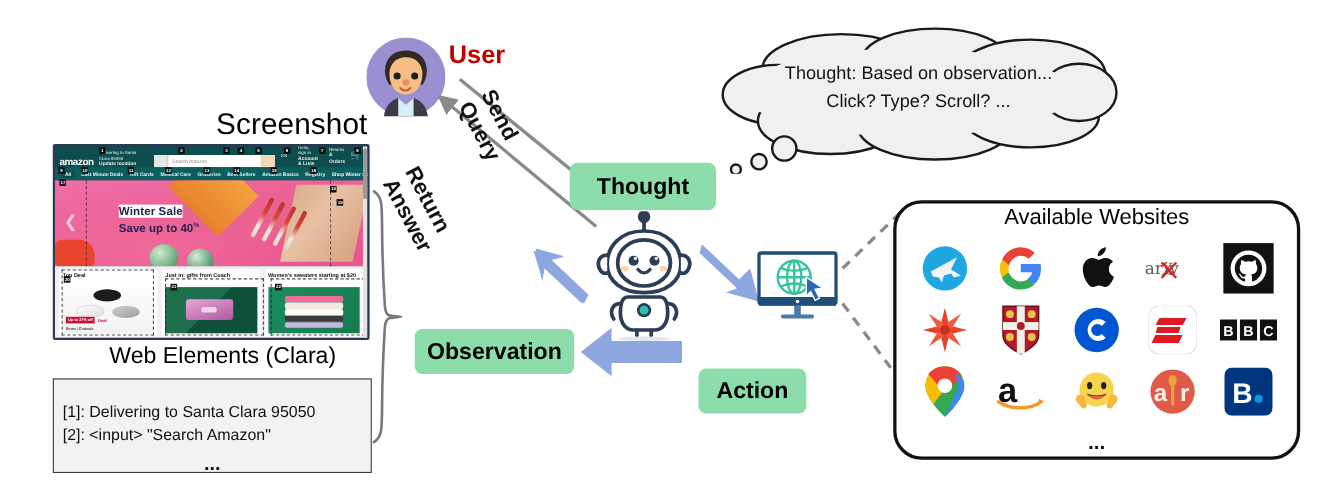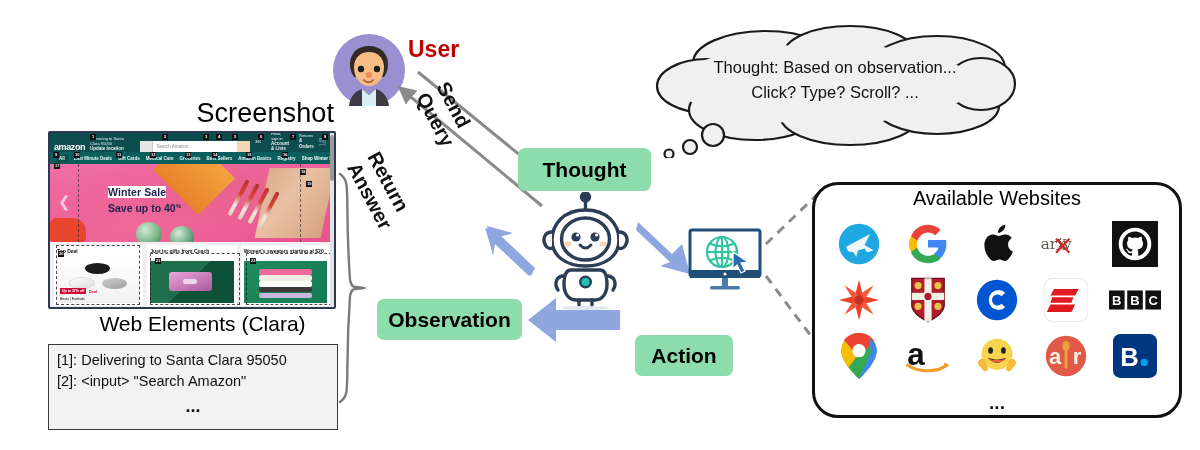--- a/index.html
+++ b/index.html
@@ -165,21 +165,21 @@
     background: #9a9a9a; border-radius: 2px;
   }
 
   #webelem-caption {
     left: 70px; top: 312px; width: 265px;
     text-align: center; font-size: 21px; color: #000;
   }
   #webelem-box {
     left: 48px; top: 344px; width: 290px; height: 86px;
     background: #f2f2f2; border: 1.5px solid #3a3a3a;
-    padding: 5px 8px;
+    padding: 20px 8px;
   }
   #webelem-box .line { font-size: 14.5px; color: #111; line-height: 1.45; white-space: nowrap; }
   #webelem-box .dots { text-align: center; font-size: 18px; font-weight: bold; color: #111; margin-top: 4px; }
 
   
   #brace { left: 336px; top: 172px; width: 30px; height: 232px; }
 
   
   #user-avatar { left: 333px; top: 34px; width: 72px; height: 72px; }
   #user-label {

